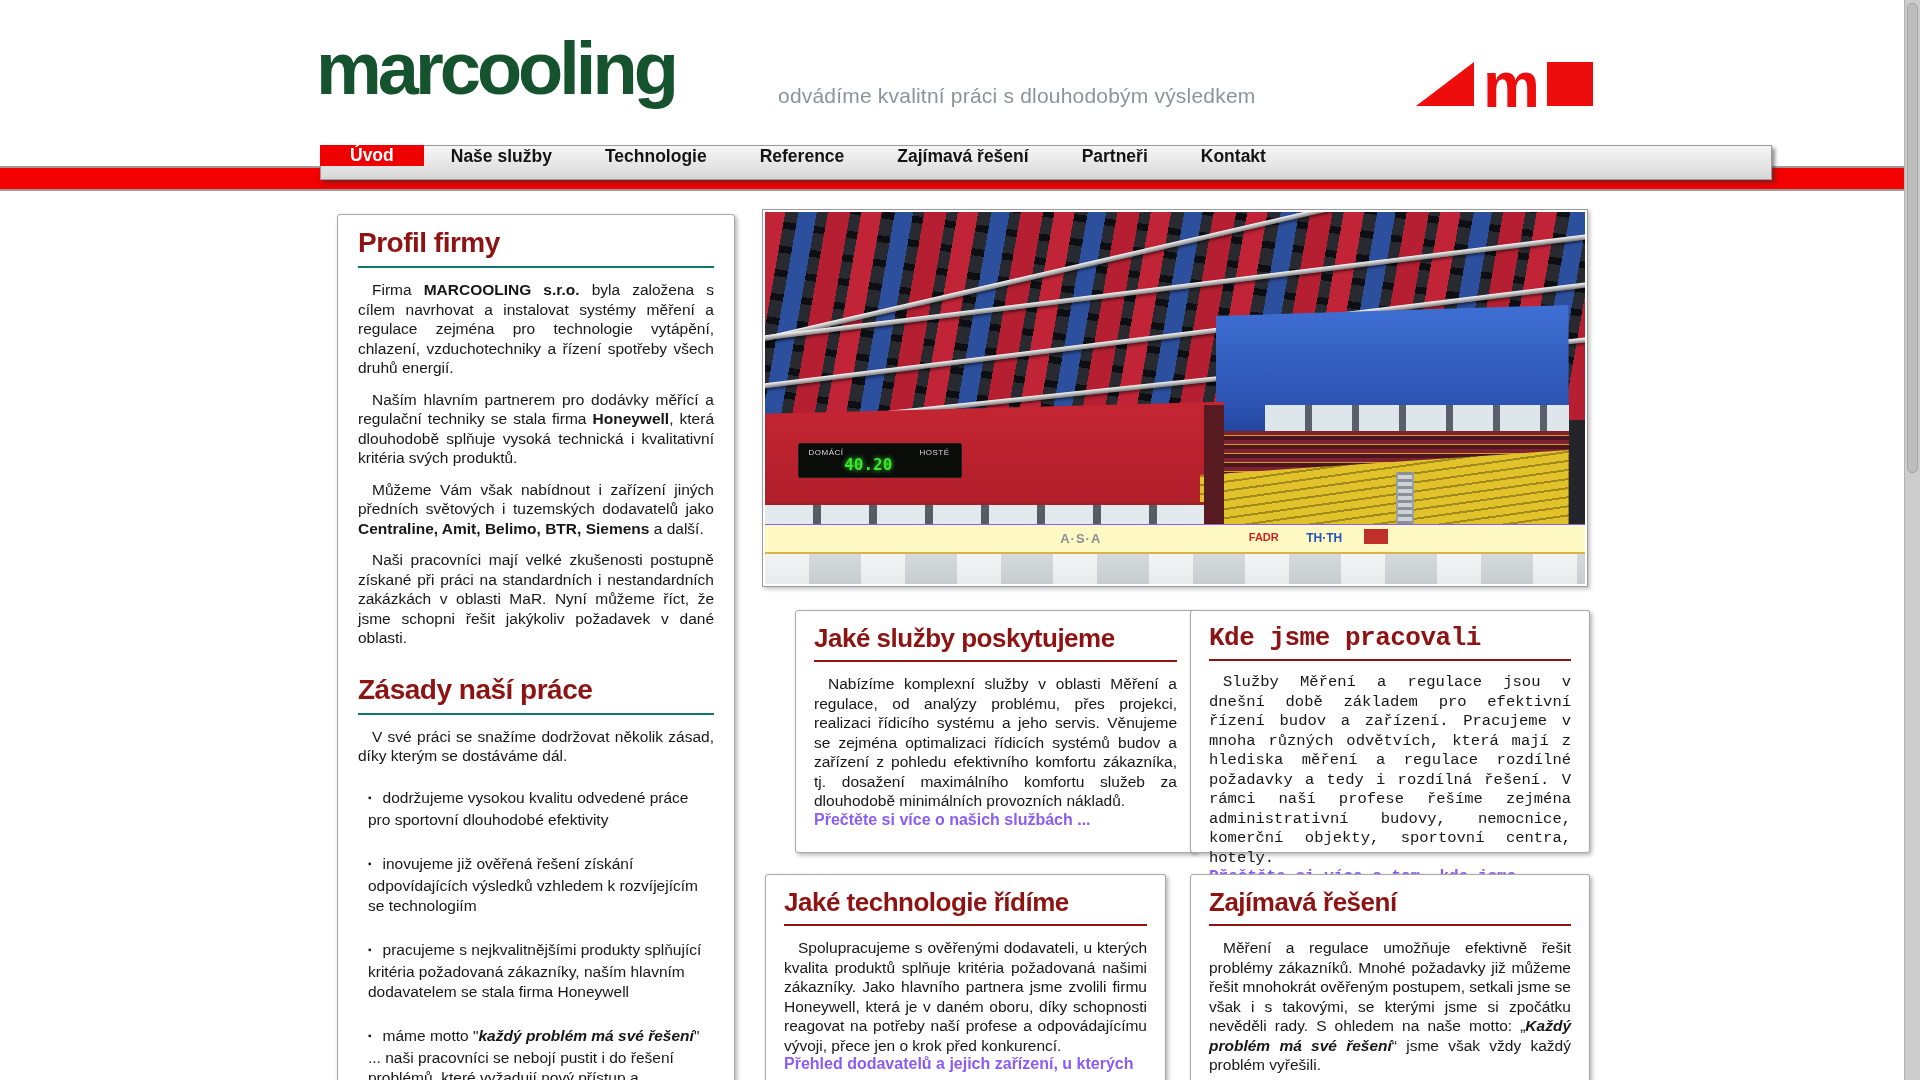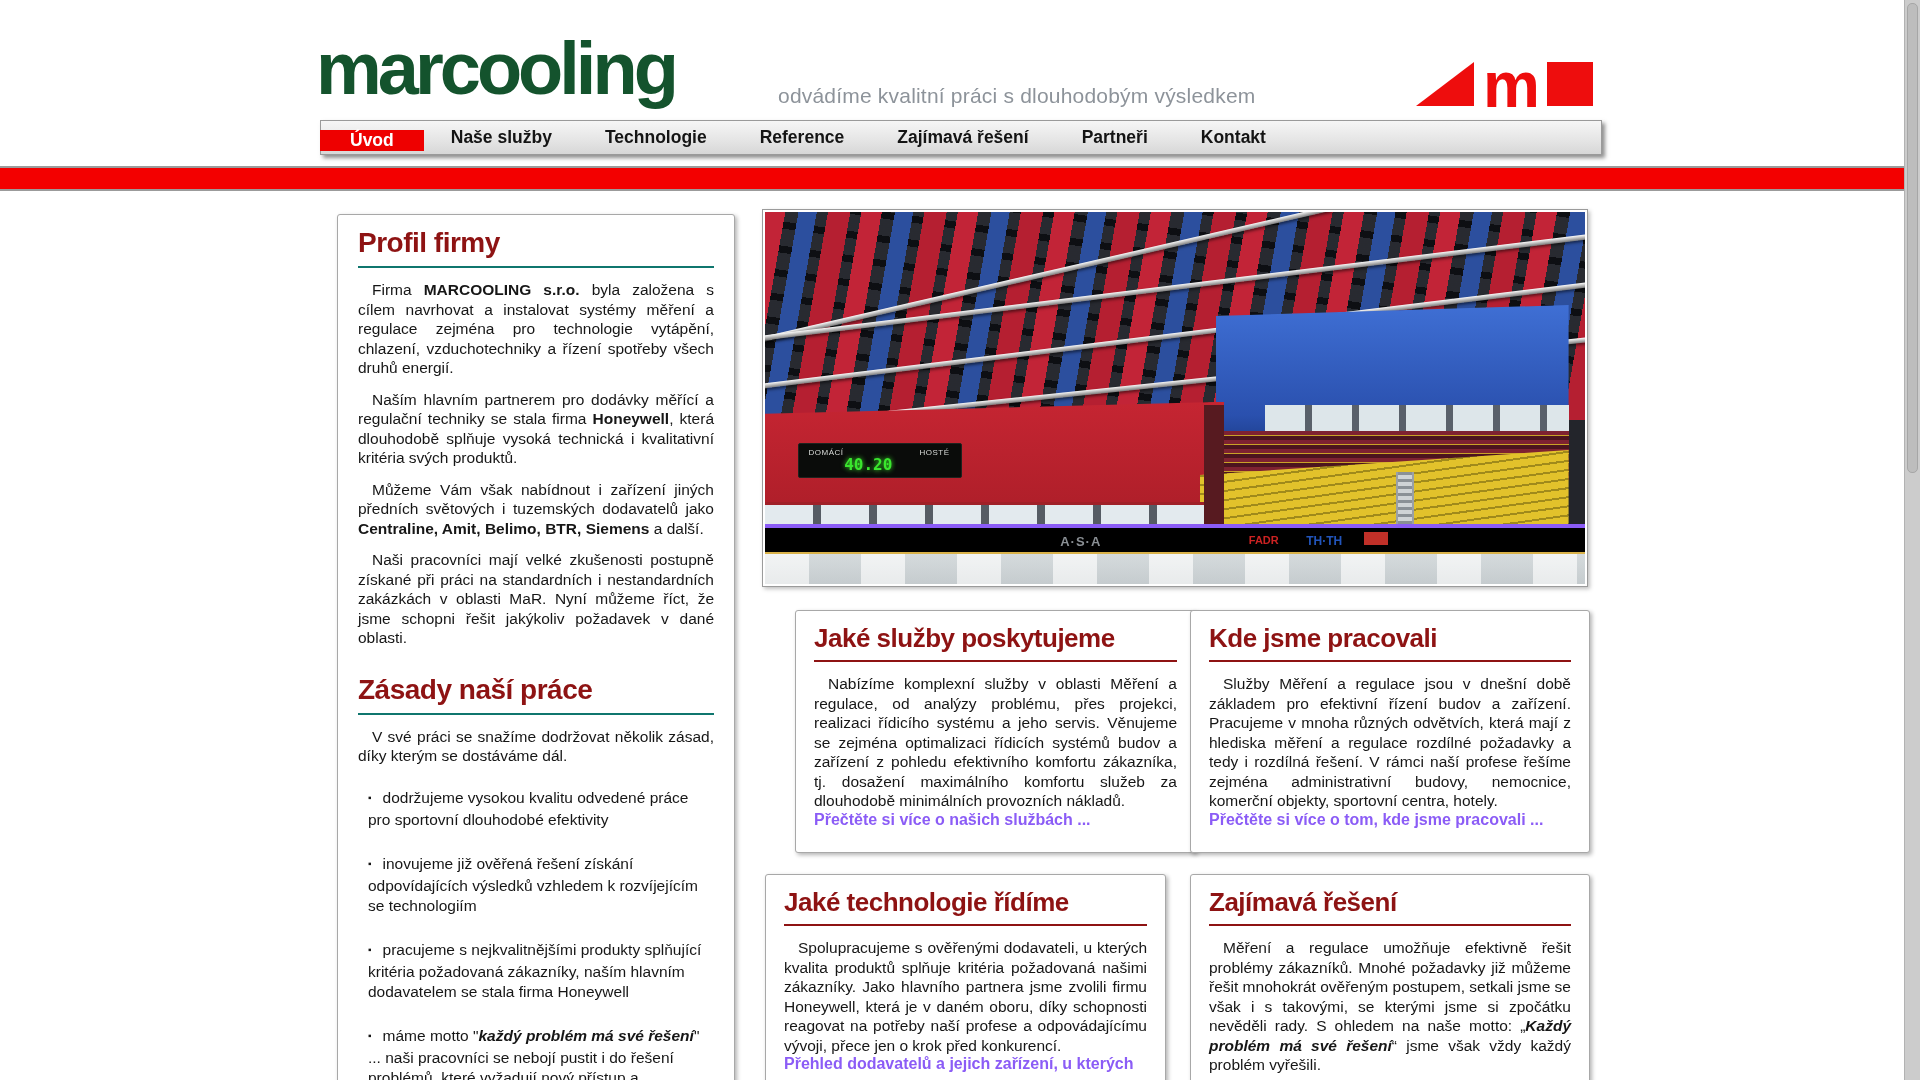--- a/index.html
+++ b/index.html
@@ -25,25 +25,25 @@
     display:flex; align-items:flex-end; gap:9px;
   }
   .lm-triangle { width:58px; height:44px; background:#ee0d0d;
     clip-path:polygon(100% 0, 100% 100%, 0 100%); }
   .lm-m { height:44px; display:flex; align-items:flex-end;
     font-size:64px; font-weight:bold; color:#ee0d0d; line-height:0.62; letter-spacing:-2px; }
   .lm-square { width:46px; height:44px; background:#ee0d0d; }
 
   
   .nav {
-    position:absolute; left:320px; top:120px; width:1282px; height:35px;
+    position:absolute; left:320px; top:145px; width:1452px; height:35px;
     background:linear-gradient(180deg,#f6f6f6 0%, #e6e6e6 55%, #d7d7d7 100%);
     border:1px solid #9a9a9a;
     box-shadow:3px 3px 4px rgba(50,50,50,0.55);
-    display:flex; align-items:center; z-index:3;
+    display:flex; align-items:flex-start; z-index:3;
   }
   .nav-item {
     padding:0 26px; display:flex; align-items:center;
     font-weight:bold; font-size:17.5px; color:#141414; cursor:pointer;
     white-space:nowrap;
   }
   .nav-sep { width:1px; background:#b3b3b3; margin:5px 0; }
   .nav-item.active {
     background:#ee0000; color:#ffffff;
     margin:-1px 0 -7px -1px; padding:0 30px; z-index:5;
@@ -143,41 +143,41 @@
     background:repeating-linear-gradient(0deg,#7e2231 0 4px, #4c141e 4px 8px, #c9a227 8px 9px);
   }
   .stands-yellow {
     position:absolute; left:53%; width:45%; top:64%; height:21%;
     background:repeating-linear-gradient(172deg,#e2c22b 0 7px, #a08a1b 7px 9px);
     clip-path:polygon(0 32%, 100% 0, 100% 100%, 0 100%); z-index:4;
   }
   .pillar { position:absolute; left:53.5%; top:52%; width:2.5%; height:33%; background:#571a20; z-index:5; }
   .boards {
     position:absolute; left:0; width:100%; top:84%; height:8%;
-    background:#000000; border-top:4px solid #8b5cf6; border-bottom:2px solid #d9b24a; z-index:7;
+    background:#fef9c3; border-top:1px solid #8b5cf6; border-bottom:2px solid #d9b24a; z-index:7;
   }
   .ad { position:absolute; top:22%; font-weight:bold; white-space:nowrap; }
   .ad-asa { left:36%; color:#8a8f94; font-size:13px; letter-spacing:1px; }
   .ad-adr { left:59%; color:#cc2222; font-size:11px; }
   .ad-tt  { left:66%; color:#2255bb; font-size:12px; }
   .board-logo-red { position:absolute; left:73%; top:14%; width:3%; height:56%; background:#c03028; }
   .ladder { position:absolute; left:77%; top:70%; width:2.2%; height:15%; z-index:6;
     background:repeating-linear-gradient(0deg,#cfd3d6 0 4px, #8a9096 4px 7px);
     border-left:2px solid #9aa0a6; border-right:2px solid #9aa0a6; }
   .ice {
     position:absolute; left:0; width:100%; top:92%; height:8%;
     background:
       repeating-linear-gradient(90deg, rgba(255,255,255,0.55) 0 44px, rgba(175,185,190,0.25) 44px 96px),
       linear-gradient(180deg,#e2e6e7,#cdd2d4);
     z-index:7;
   }
 
   
   .card-services     { left:795px;  top:610px; width:401px; height:243px; padding:6px 18px 0; }
-  .card-references   { left:1190px; top:610px; width:400px; height:243px; padding:6px 18px 0; }
+  .card-references   { left:1190px; top:610px; width:400px; height:243px; padding:6px 18px 0;font-family:Liberation Mono, monospace; }
   .card-technologies { left:765px;  top:874px; width:401px; height:240px; padding:6px 18px 0; }
   .card-solutions    { left:1190px; top:874px; width:400px; height:240px; padding:6px 18px 0; }
 
   
   .scrollbar {
     position:absolute; right:0; top:0; width:16px; height:1080px;
     background:#cccccc; border-left:1px solid #b2b2b2;
   }
   .scroll-thumb {
     position:absolute; left:2px; top:3px; width:11px; height:470px;

